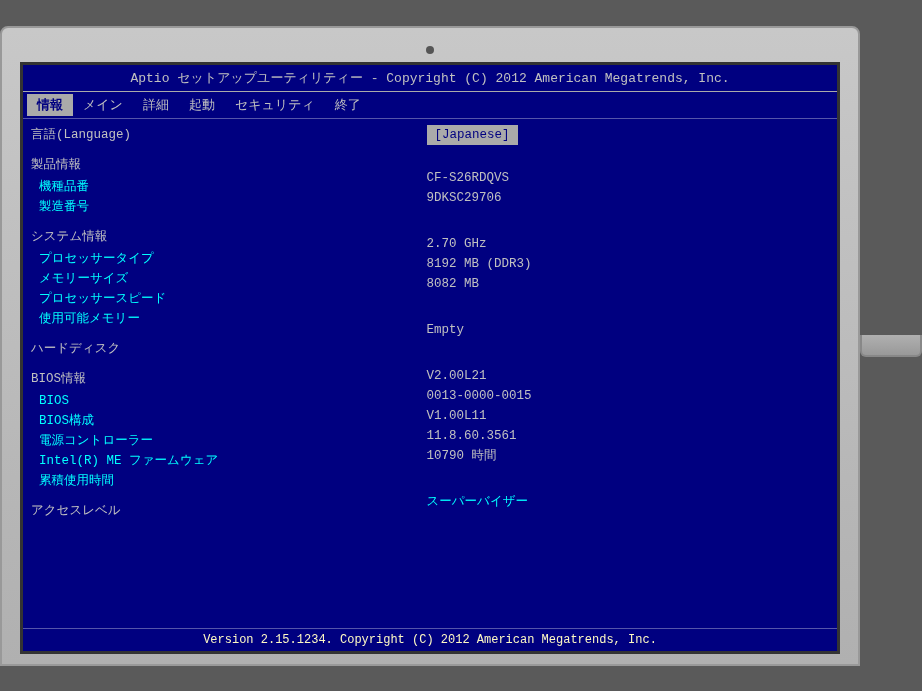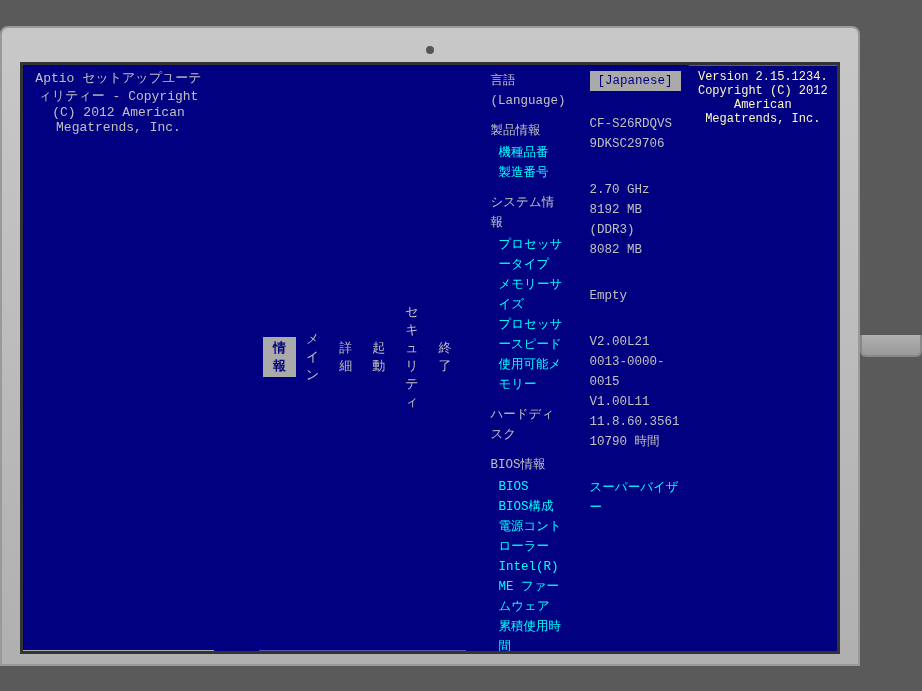--- a/index.html
+++ b/index.html
@@ -32,39 +32,39 @@
       border-radius: 50%;
       margin: 0 auto 8px auto;
     }
 
     .screen-outer {
       width: 820px;
       flex: 1;
       background: #000080;
       border: 3px solid #333;
       display: flex;
+      flex-direction: column;
       overflow: hidden;
     }
 
     .bios-header {
       background: #000080;
       color: #c0c0c0;
       font-size: 13px;
       padding: 4px 8px;
       text-align: center;
       border-bottom: 1px solid #aaa;
     }
 
     .nav-bar {
       background: #000080;
       display: flex;
       align-items: center;
       padding: 2px 4px;
       border-bottom: 1px solid #5555aa;
-      margin-left: 45px;
     }
 
     .nav-item {
       color: #c0c0c0;
       font-size: 13px;
       padding: 2px 10px;
       cursor: pointer;
     }
 
     .nav-item.active {
@@ -73,21 +73,20 @@
       font-weight: bold;
     }
 
     .bios-content {
       flex: 1;
       background: #000080;
       display: flex;
       flex-direction: row;
       padding: 6px 8px;
       gap: 24px;
-      margin-left: 17px;
     }
 
     .left-panel {
       width: 48%;
       color: #c0c0c0;
       font-size: 12.5px;
       line-height: 1.6;
     }
 
     .right-panel {

